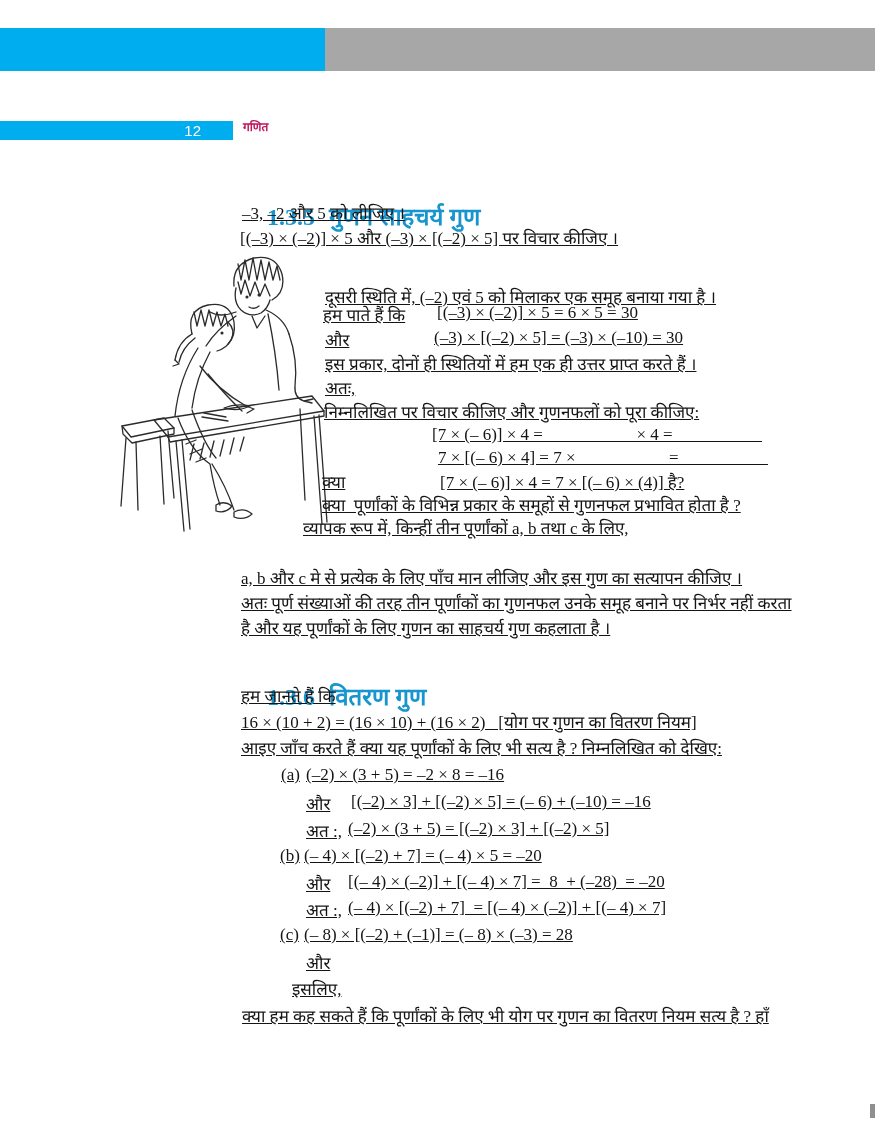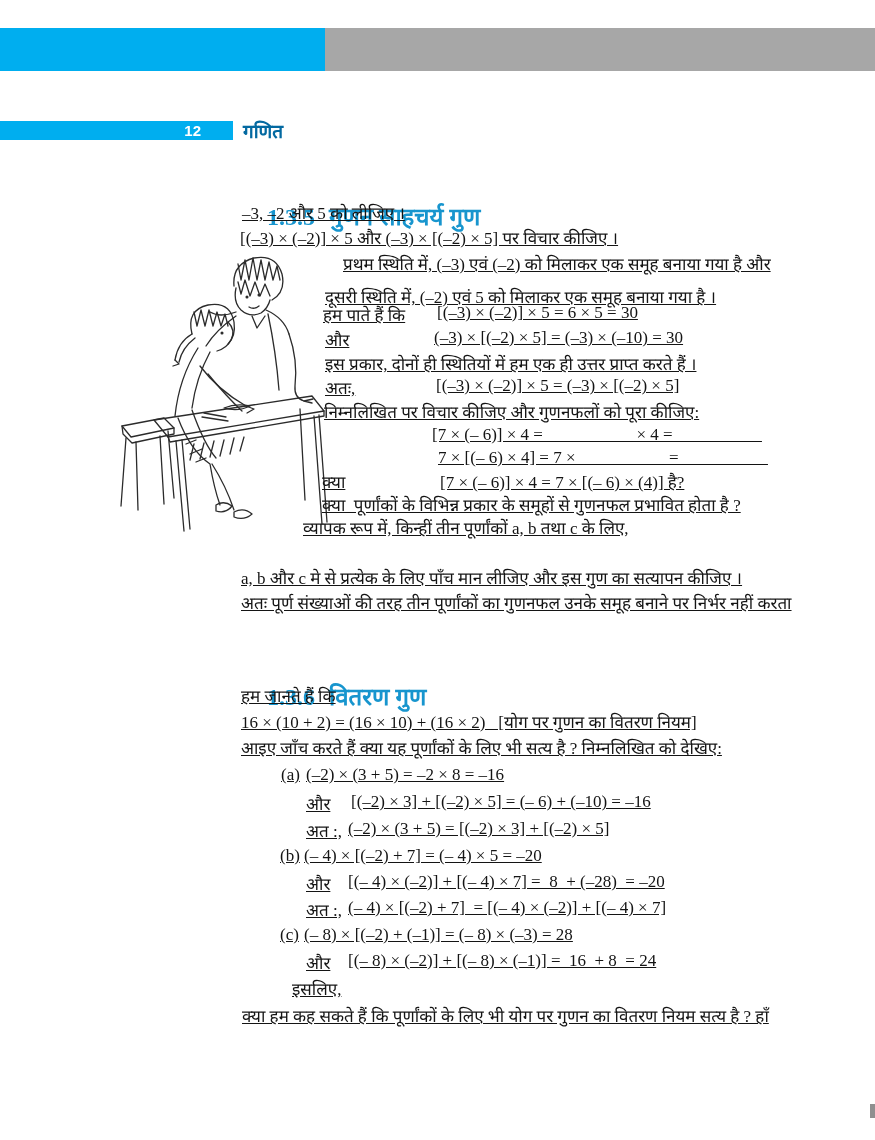--- a/index.html
+++ b/index.html
@@ -6,22 +6,22 @@
   .page{
     position:relative;width:875px;height:1140px;background:#ffffff;overflow:hidden;
     font-family:"Liberation Serif","DejaVu Serif",serif;color:#141414;
   }
   .topbar-blue{position:absolute;left:0;top:28px;width:325px;height:43px;background:#00AEEF;}
   .topbar-gray{position:absolute;left:325px;top:28px;width:550px;height:43px;background:#A7A7A7;}
   .pagenum-strip{
     position:absolute;left:0;top:121px;width:233px;height:19px;background:#00AEEF;
     display:flex;justify-content:flex-end;align-items:center;box-sizing:border-box;padding-right:32px;
   }
-  .pagenum{color:#ffffff;font-family:"Liberation Sans","DejaVu Sans",sans-serif;font-weight:bold;font-size:15px;line-height:1;}
-  .subject{position:absolute;left:243px;top:118px;font-size:19px;font-weight:bold;color:#0369a1;}
+  .pagenum{color:#ffffff;font-family:"Liberation Sans","DejaVu Sans",sans-serif;font-weight:normal;font-size:15px;line-height:1;}
+  .subject{position:absolute;left:243px;top:118px;font-size:12px;font-weight:bold;color:#be185d;}
   .heading{position:absolute;color:#1795CE;font-weight:bold;font-size:24px;white-space:pre;text-align:center;}
   .heading .sec-num{margin-right:14px;}
   .ln{position:absolute;left:0;top:0;width:875px;height:26px;font-size:17px;z-index:2;}
   .ln > span{position:absolute;top:0;white-space:pre;text-decoration:underline;}
   .formula-box{
     position:absolute;left:430px;top:534px;width:170px;height:28px;background:#A8DCF5;
     border-radius:14px;display:flex;align-items:center;justify-content:center;
     font-style:italic;font-size:16.5px;color:#1C3D5A;z-index:2;
   }
   .illus{position:absolute;left:116px;top:248px;width:220px;height:290px;z-index:1;}
@@ -106,40 +106,36 @@
       <path d="M70,196 l10,-4 M74,206 l12,-5 M80,214 l10,-4"></path>
     </g>
   </svg>
 
   <div class="ln" style="top:201px">
       <span style="left:242px">–3, –2 और 5 को लीजिए ।</span>
     </div>
   <div class="ln" style="top:226px">
       <span style="left:240px">[(–3) × (–2)] × 5 और (–3) × [(–2) × 5] पर विचार कीजिए ।</span>
     </div>
-  <div class="ln" style="top:252px">
-      <span style="left:343px">प्रथम स्थिति में, (–3) एवं (–2) को मिलाकर एक समूह बनाया गया है और</span>
-    </div>
   <div class="ln" style="top:285px">
       <span style="left:325px">दूसरी स्थिति में, (–2) एवं 5 को मिलाकर एक समूह बनाया गया है ।</span>
     </div>
   <div class="ln" style="top:303px">
     <span style="left:323px">हम पाते हैं कि</span>
     <span style="left:437px">[(–3) × (–2)] × 5 = 6 × 5 = 30</span>
   </div>
   <div class="ln" style="top:328px">
     <span style="left:325px">और</span>
     <span style="left:434px">(–3) × [(–2) × 5] = (–3) × (–10) = 30</span>
   </div>
   <div class="ln" style="top:352px">
       <span style="left:325px">इस प्रकार, दोनों ही स्थितियों में हम एक ही उत्तर प्राप्त करते हैं ।</span>
     </div>
   <div class="ln" style="top:376px">
     <span style="left:325px">अतः,</span>
-    <span style="left:436px">[(–3) × (–2)] × 5 = (–3) × [(–2) × 5]</span>
   </div>
   <div class="ln" style="top:400px">
       <span style="left:324px">निम्नलिखित पर विचार कीजिए और गुणनफलों को पूरा कीजिए:</span>
     </div>
   <div class="ln" style="top:425px">
       <span style="left:432px">[7 × (– 6)] × 4 = __________ × 4 = __________</span>
     </div>
   <div class="ln" style="top:448px">
       <span style="left:438px">7 × [(– 6) × 4] = 7 × __________ = __________</span>
     </div>
@@ -154,20 +150,23 @@
       <span style="left:303px">व्यापक रूप में, किन्हीं तीन पूर्णांकों a, b तथा c के लिए,</span>
     </div>
 
 
   <div class="ln" style="top:591px">
       <span style="left:241px">अतः पूर्ण संख्याओं की तरह तीन पूर्णांकों का गुणनफल उनके समूह बनाने पर निर्भर नहीं करता</span>
     </div>
   <div class="ln" style="top:566px">
       <span style="left:241px">a, b और c मे से प्रत्येक के लिए पाँच मान लीजिए और इस गुण का सत्यापन कीजिए ।</span>
     </div>
+  <div class="ln" style="top:616px">
+      <span style="left:241px">है और यह पूर्णांकों के लिए गुणन का साहचर्य गुण कहलाता है ।</span>
+    </div>
 
   <div class="heading" style="left:243px;top:652px">
     <span class="sec-num">1.3.6</span><span>वितरण गुण</span>
   </div>
 
   <div class="ln" style="top:684px">
       <span style="left:241px">हम जानते हैं कि</span>
     </div>
   <div class="ln" style="top:710px">
       <span style="left:241px">16 × (10 + 2) = (16 × 10) + (16 × 2)   [योग पर गुणन का वितरण नियम]</span>
@@ -199,21 +198,20 @@
   <div class="ln" style="top:898px">
     <span style="left:306px">अत :,</span>
     <span style="left:348px">(– 4) × [(–2) + 7]  = [(– 4) × (–2)] + [(– 4) × 7]</span>
   </div>
   <div class="ln" style="top:925px">
     <span style="left:280px">(c)</span>
     <span style="left:304px">(– 8) × [(–2) + (–1)] = (– 8) × (–3) = 28</span>
   </div>
   <div class="ln" style="top:951px">
     <span style="left:306px">और</span>
-    <span style="left:348px">[(– 8) × (–2)] + [(– 8) × (–1)] =  16  + 8  = 24</span>
   </div>
   <div class="ln" style="top:977px">
     <span style="left:292px">इसलिए,</span>
   </div>
   <div class="ln" style="top:1004px">
       <span style="left:242px">क्या हम कह सकते हैं कि पूर्णांकों के लिए भी योग पर गुणन का वितरण नियम सत्य है ? हाँ</span>
     </div>
 
   <div class="edge-mark"></div>
 </div>

